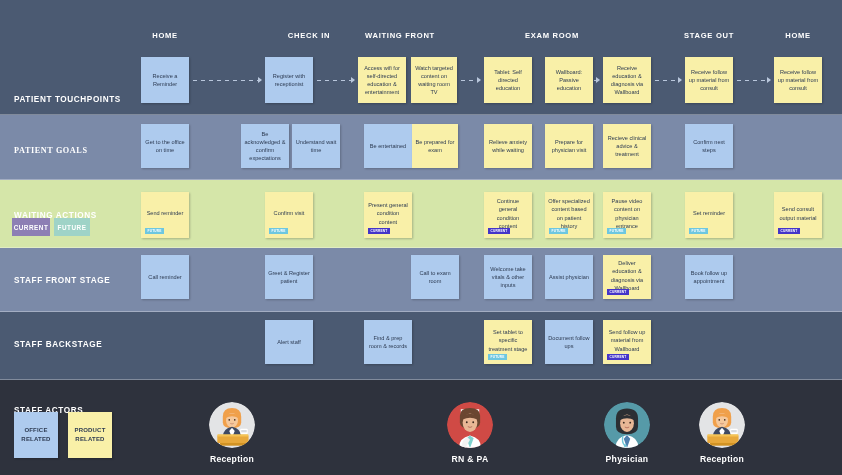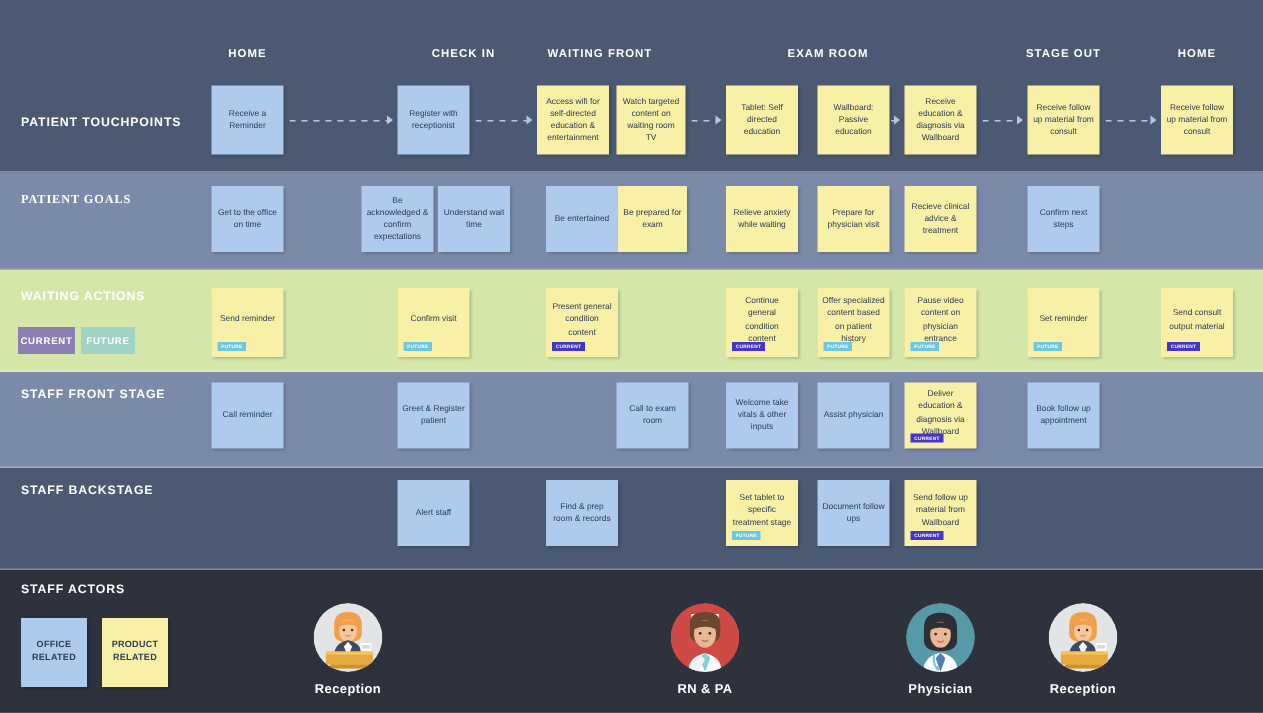--- a/index.html
+++ b/index.html
@@ -15,20 +15,21 @@
   .band-sep { position:absolute; left:0; width:842px; height:1px; background:rgba(255,255,255,.30); }
 
   .row-label {
     position: absolute;
     left: 14px;
     font-size: 8.2px;
     font-weight: bold;
     letter-spacing: .6px;
     color: #ffffff;
     white-space: nowrap;
+    margin-top: 18px;
   }
   .row-label.on-green { color: #ffffff; }
 
   .title {
     position:absolute; left:14px; top:7px;
     font-size:15.5px; font-weight:bold; letter-spacing:.4px; color:#ffffff;
   }
 
   .colhead {
     position:absolute; top:31px;

